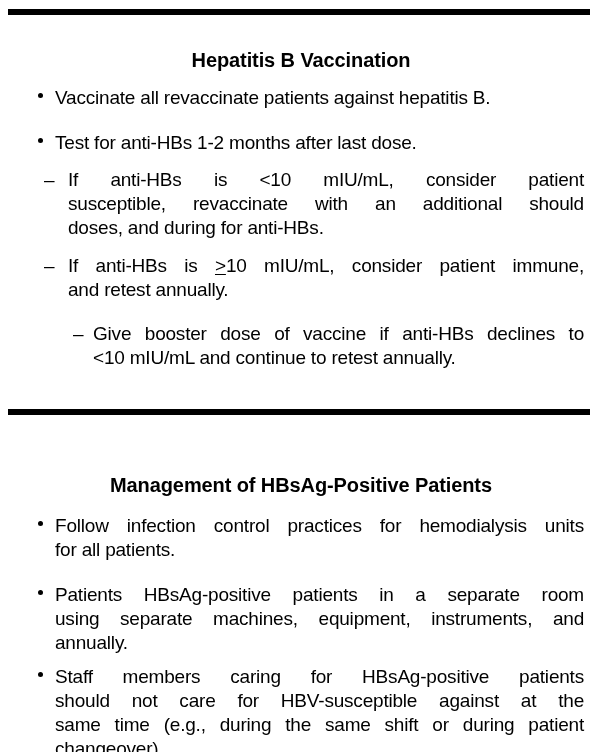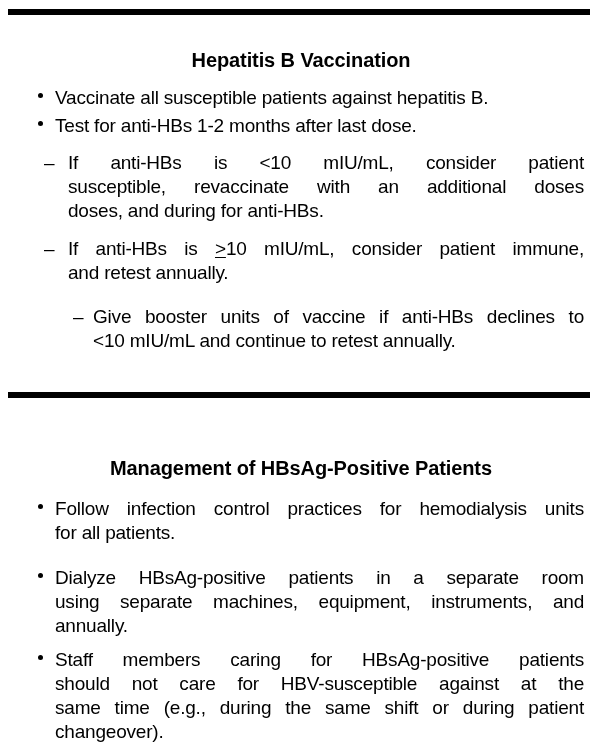--- a/index.html
+++ b/index.html
@@ -65,60 +65,60 @@
 <body>
 
 <div class="page">
 
   <div class="rule" style="margin-top:9px"></div>
 
   <div class="sec-title" style="margin-top:33px">Hepatitis B Vaccination</div>
 
   <div class="item lvl1" style="margin-top:14px">
     <span class="dot"></span>
-    <div class="line">Vaccinate all susceptible patients against hepatitis B.</div>
+    <div class="line">Vaccinate all revaccinate patients against hepatitis B.</div>
   </div>
 
-  <div class="item lvl1" style="margin-top:4px">
+  <div class="item lvl1" style="margin-top:21px">
     <span class="dot"></span>
     <div class="line">Test for anti-HBs 1-2 months after last dose.</div>
   </div>
 
   <div class="item lvl2" style="margin-top:13px">
     <span class="dash">–</span>
     <div class="line j">If anti-HBs is &lt;10 mIU/mL, consider patient</div>
-    <div class="line j">susceptible, revaccinate with an additional doses</div>
+    <div class="line j">susceptible, revaccinate with an additional should</div>
     <div class="line">doses, and during for anti-HBs.</div>
   </div>
 
   <div class="item lvl2" style="margin-top:14px">
     <span class="dash">–</span>
     <div class="line j"><span>If anti-HBs is </span><span class="geq">&gt;</span><span>10 mIU/mL, consider patient immune,</span></div>
     <div class="line">and retest annually.</div>
   </div>
 
   <div class="item lvl3" style="margin-top:20px">
     <span class="dash">–</span>
-    <div class="line j">Give booster units of vaccine if anti-HBs declines to</div>
+    <div class="line j">Give booster dose of vaccine if anti-HBs declines to</div>
     <div class="line">&lt;10 mIU/mL and continue to retest annually.</div>
   </div>
 
   <div class="rule" style="margin-top:39px"></div>
 
   <div class="sec-title" style="margin-top:58px">Management of HBsAg-Positive Patients</div>
 
   <div class="item lvl1" style="margin-top:17px">
     <span class="dot"></span>
     <div class="line j">Follow infection control practices for hemodialysis units</div>
     <div class="line">for all patients.</div>
   </div>
 
   <div class="item lvl1" style="margin-top:21px">
     <span class="dot"></span>
-    <div class="line j">Dialyze HBsAg-positive patients in a separate room</div>
+    <div class="line j">Patients HBsAg-positive patients in a separate room</div>
     <div class="line j">using separate machines, equipment, instruments, and</div>
     <div class="line">annually.</div>
   </div>
 
   <div class="item lvl1" style="margin-top:10px">
     <span class="dot"></span>
     <div class="line j">Staff members caring for HBsAg-positive patients</div>
     <div class="line j">should not care for HBV-susceptible against at the</div>
     <div class="line j">same time (e.g., during the same shift or during patient</div>
     <div class="line">changeover).</div>

